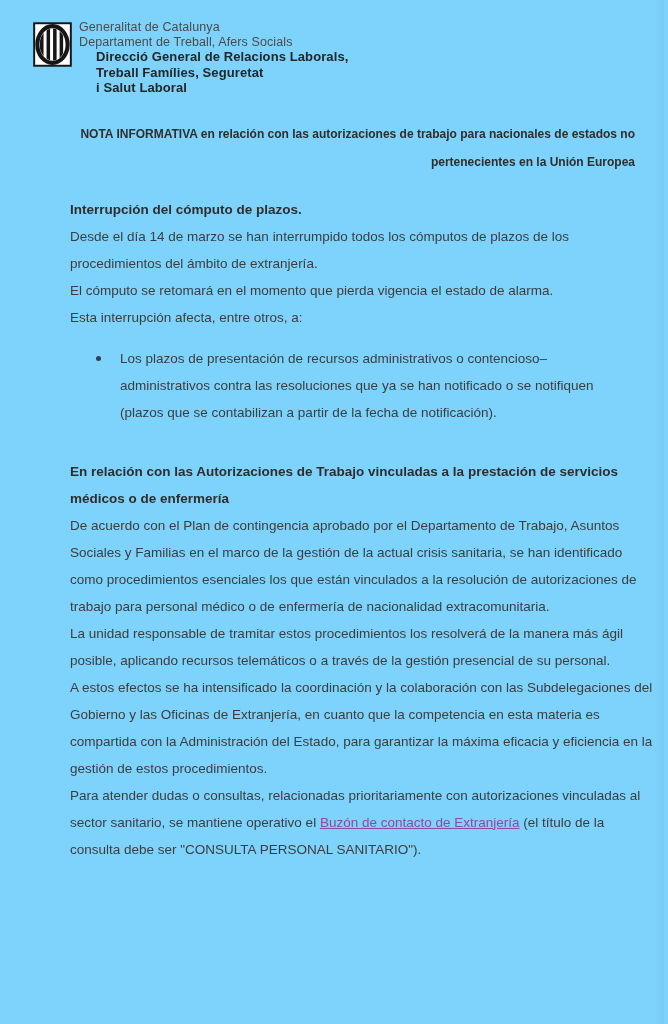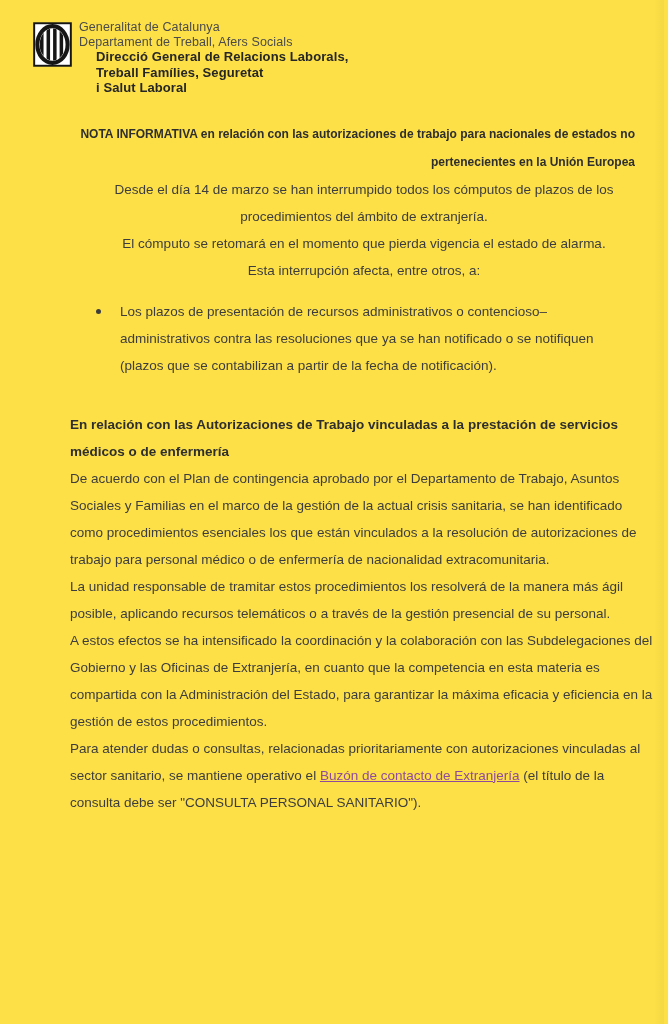--- a/index.html
+++ b/index.html
@@ -6,21 +6,21 @@
   html, body { background: #ffffff; }
   body {
     font-family: "Liberation Sans", "DejaVu Sans", sans-serif;
     color: #3a3a3a;
   }
   .page {
     position: relative;
     width: 668px;
     height: 1024px;
     margin: 0 auto;
-    background: #fde047;
+    background: #7dd3fc;
     overflow: hidden;
   }
   
   .scan-edge {
     position: absolute;
     top: 0; right: 4px;
     width: 10px; height: 100%;
     background: linear-gradient(to right, rgba(0,0,0,0), rgba(0,0,0,0.035));
     pointer-events: none;
   }
@@ -71,21 +71,21 @@
     font-weight: bold;
     line-height: 27px;
     color: #2e2e2e;
   }
   .para {
     width: 588px;
     font-size: 13.5px;
     line-height: 27px;
     color: #3d3d3d;
   }
-  .tight { margin-top: 0; text-align: center; }
+  .tight { margin-top: 0; }
   .gap-md { }
   .gap-lg { margin-top: 32px; }
 
   ul.bullets {
     list-style: none;
     margin-top: 14px;
     width: 570px;
   }
   ul.bullets li {
     position: relative;
@@ -140,20 +140,21 @@
       <span class="dept-line">Direcció General de Relacions Laborals,</span>
       <span class="dept-line">Treball Famílies, Seguretat</span>
       <span class="dept-line">i Salut Laboral</span>
     </div>
   </div>
 
   <div class="doc-body">
 
     <h1 class="doc-title">NOTA INFORMATIVA en relación con las autorizaciones de trabajo para nacionales de estados no pertenecientes en la Unión Europea</h1>
 
+    <h2 class="sec-heading">Interrupción del cómputo de plazos.</h2>
     <p class="para tight">Desde el día 14 de marzo se han interrumpido todos los cómputos de plazos de los procedimientos del ámbito de extranjería.</p>
     <p class="para tight">El cómputo se retomará en el momento que pierda vigencia el estado de alarma.</p>
     <p class="para tight">Esta interrupción afecta, entre otros, a:</p>
 
     <ul class="bullets">
       <li>Los plazos de presentación de recursos administrativos o contencioso–administrativos contra las resoluciones que ya se han notificado o se notifiquen (plazos que se contabilizan a partir de la fecha de notificación).</li>
     </ul>
 
     <h2 class="sec-heading gap-lg">En relación con las Autorizaciones de Trabajo vinculadas a la prestación de servicios médicos o de enfermería</h2>
 

